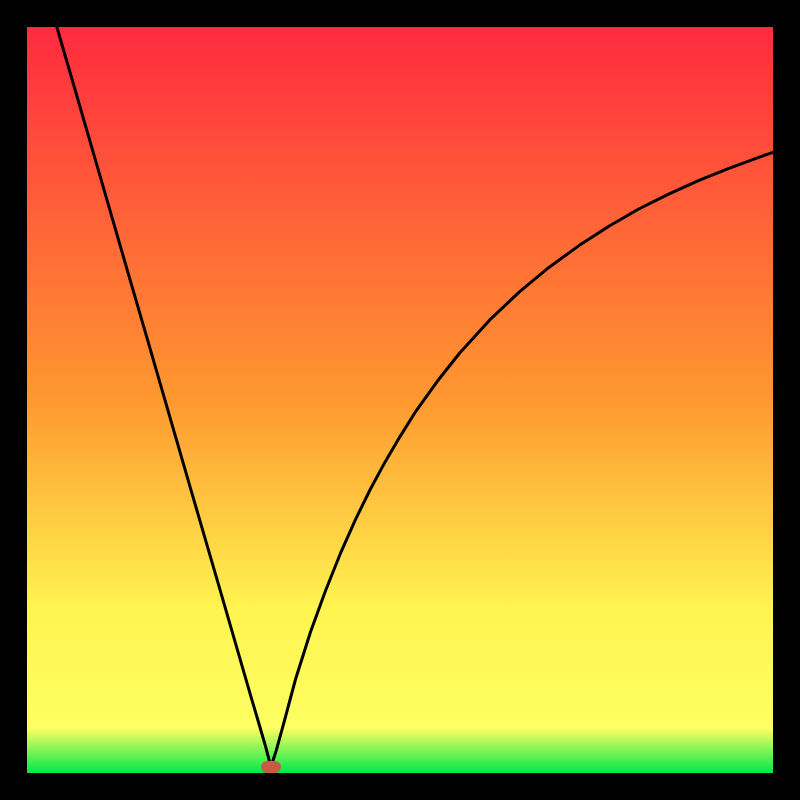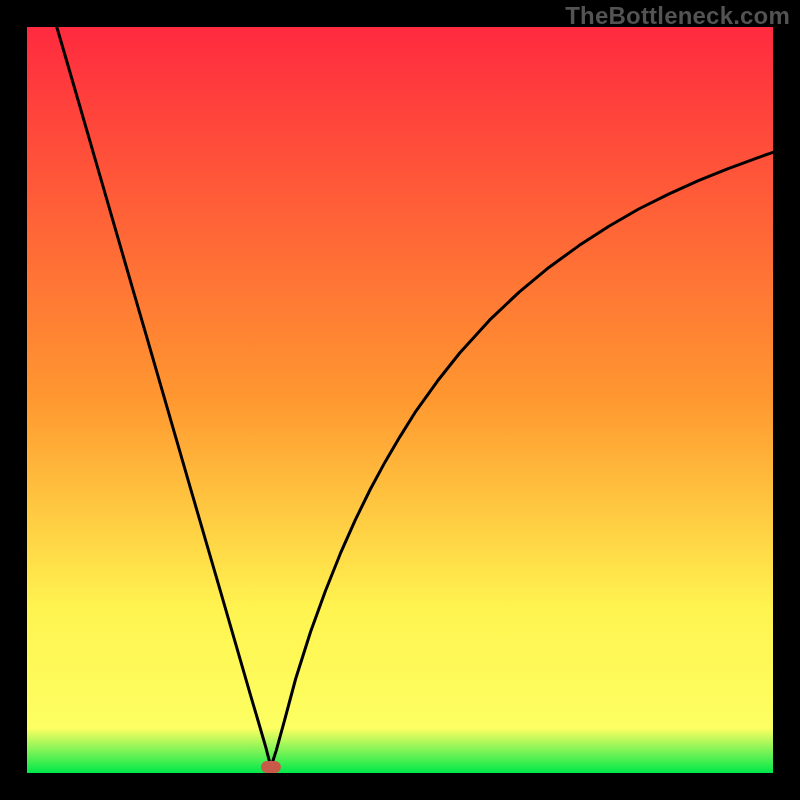--- a/index.html
+++ b/index.html
@@ -30,21 +30,20 @@
   svg {
     position: absolute;
     top: 0;
     left: 0;
   }
 </style>
 </head>
 <body>
 
 <div class="frame">
-  <div class="watermark">TheBottleneck.com</div>
 
   <svg id="chart-svg" width="800" height="800" viewBox="0 0 800 800">
     <defs>
       <linearGradient id="bg-grad" x1="0" y1="0" x2="0" y2="1">
         <stop id="stop-red" offset="0%" stop-color="#ff2a3f"></stop>
         <stop id="stop-orange" offset="50%" stop-color="#ff9830"></stop>
         <stop id="stop-yellow" offset="78%" stop-color="#fff450"></stop>
         <stop id="stop-yelend" offset="94%" stop-color="#fdff62"></stop>
         <stop id="stop-green" offset="100%" stop-color="#00e84a"></stop>
       </linearGradient>

